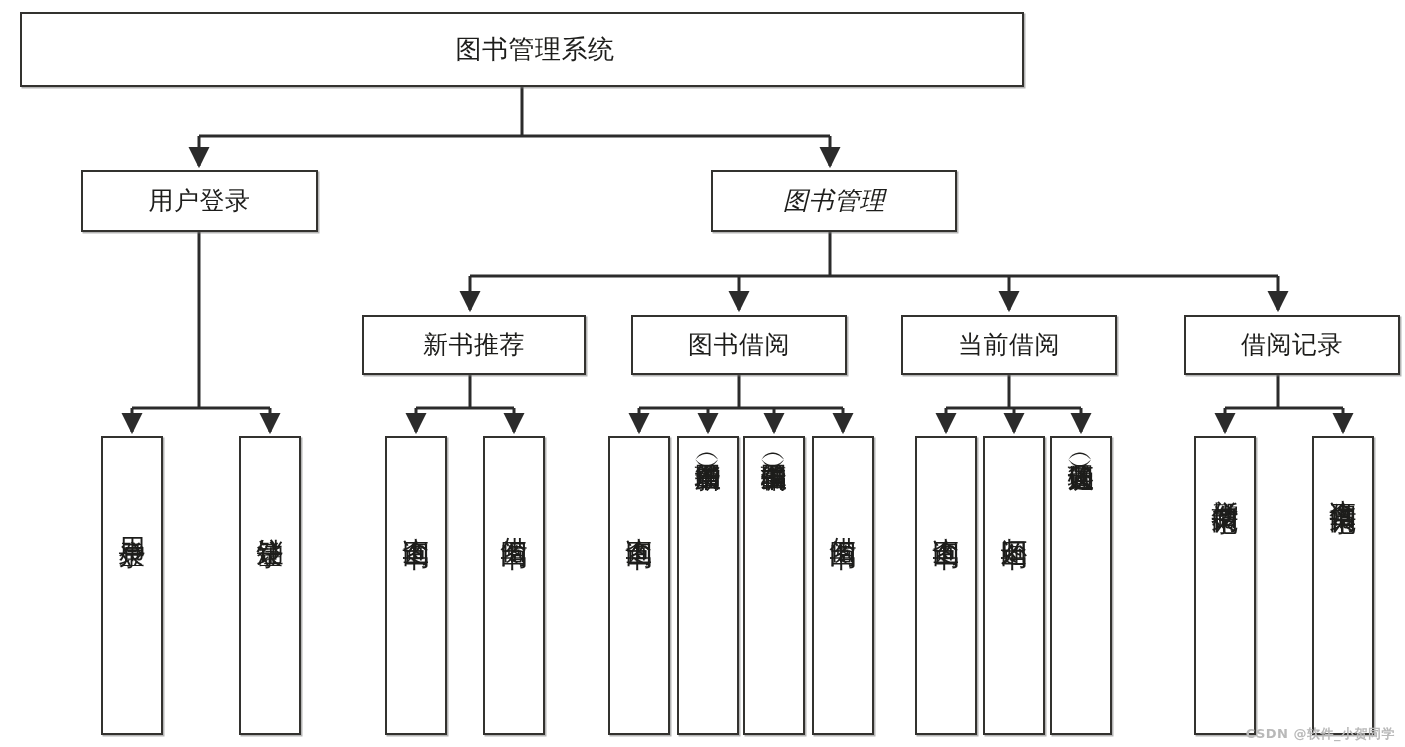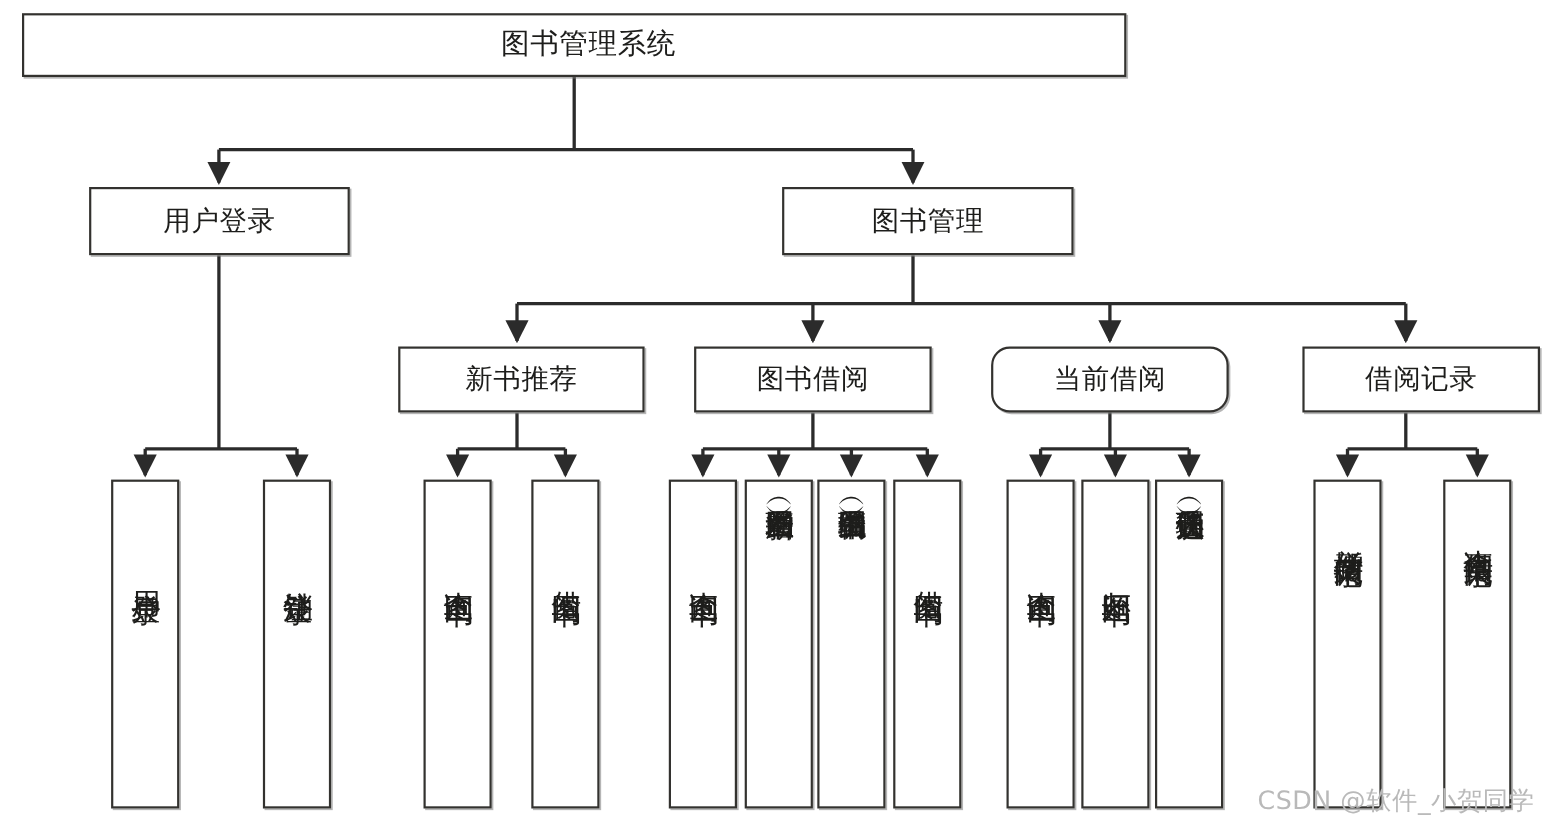--- a/index.html
+++ b/index.html
@@ -65,25 +65,26 @@
     letter-spacing: 2px;
   }
   .node.vert.tall-text .node-label {
     font-size: 26px;
     letter-spacing: 0px;
   }
   #watermark {
     position: absolute;
     right: 10px;
     bottom: 4px;
-    font-size: 23px;
+    font-size: 13px;
     color: #b9b9b9;
     letter-spacing: 0.5px;
     white-space: nowrap;
     user-select: none;
+    font-weight: bold;
   }
 </style>
 </head>
 <body>
 
 <div id="diagram-root">
 
   <svg id="edge-layer" viewBox="0 0 1405 747" xmlns="http://www.w3.org/2000/svg">
     <defs>
       <marker id="arrow" viewBox="0 0 10 10" refX="9" refY="5" markerWidth="7" markerHeight="9" orient="auto-start-reverse">
@@ -127,38 +128,38 @@
       <path d="M 1014 408 L 1014 432" marker-end="url(#arrow)"></path>
       <path d="M 1081 408 L 1081 432" marker-end="url(#arrow)"></path>
 
       <path d="M 1278 375 L 1278 408"></path>
       <path d="M 1225 408 L 1343 408"></path>
       <path d="M 1225 408 L 1225 432" marker-end="url(#arrow)"></path>
       <path d="M 1343 408 L 1343 432" marker-end="url(#arrow)"></path>
     </g>
   </svg>
 
-  <div class="node horiz root" style="left:20px; top:12px; width:1004px; height:58px;padding-left:26px;">
+  <div class="node horiz root" style="left:20px; top:12px; width:1004px; height:75px;padding-left:26px;">
     <span class="node-label">图书管理系统</span>
   </div>
 
   <div class="node horiz" style="left:81px; top:170px; width:237px; height:62px;">
     <span class="node-label">用户登录</span>
   </div>
-  <div class="node horiz" style="left:711px; top:170px; width:265px; height:62px;">
+  <div class="node horiz" style="left:711px; top:170px; width:246px; height:62px;font-style:italic;">
     <span class="node-label">图书管理</span>
   </div>
 
   <div class="node horiz" style="left:362px; top:315px; width:224px; height:60px;">
     <span class="node-label">新书推荐</span>
   </div>
   <div class="node horiz" style="left:631px; top:315px; width:216px; height:60px;">
     <span class="node-label">图书借阅</span>
   </div>
-  <div class="node horiz" style="left:901px; top:315px; width:216px; height:60px;border-radius:17px;">
+  <div class="node horiz" style="left:901px; top:315px; width:216px; height:60px;">
     <span class="node-label">当前借阅</span>
   </div>
   <div class="node horiz" style="left:1184px; top:315px; width:216px; height:60px;">
     <span class="node-label">借阅记录</span>
   </div>
 
   <div class="node vert" style="left:101px; top:436px; width:62px; height:299px; padding-top:78px;">
     <span class="node-label">用户登录</span>
   </div>
   <div class="node vert" style="left:239px; top:436px; width:62px; height:299px; padding-top:78px;">

